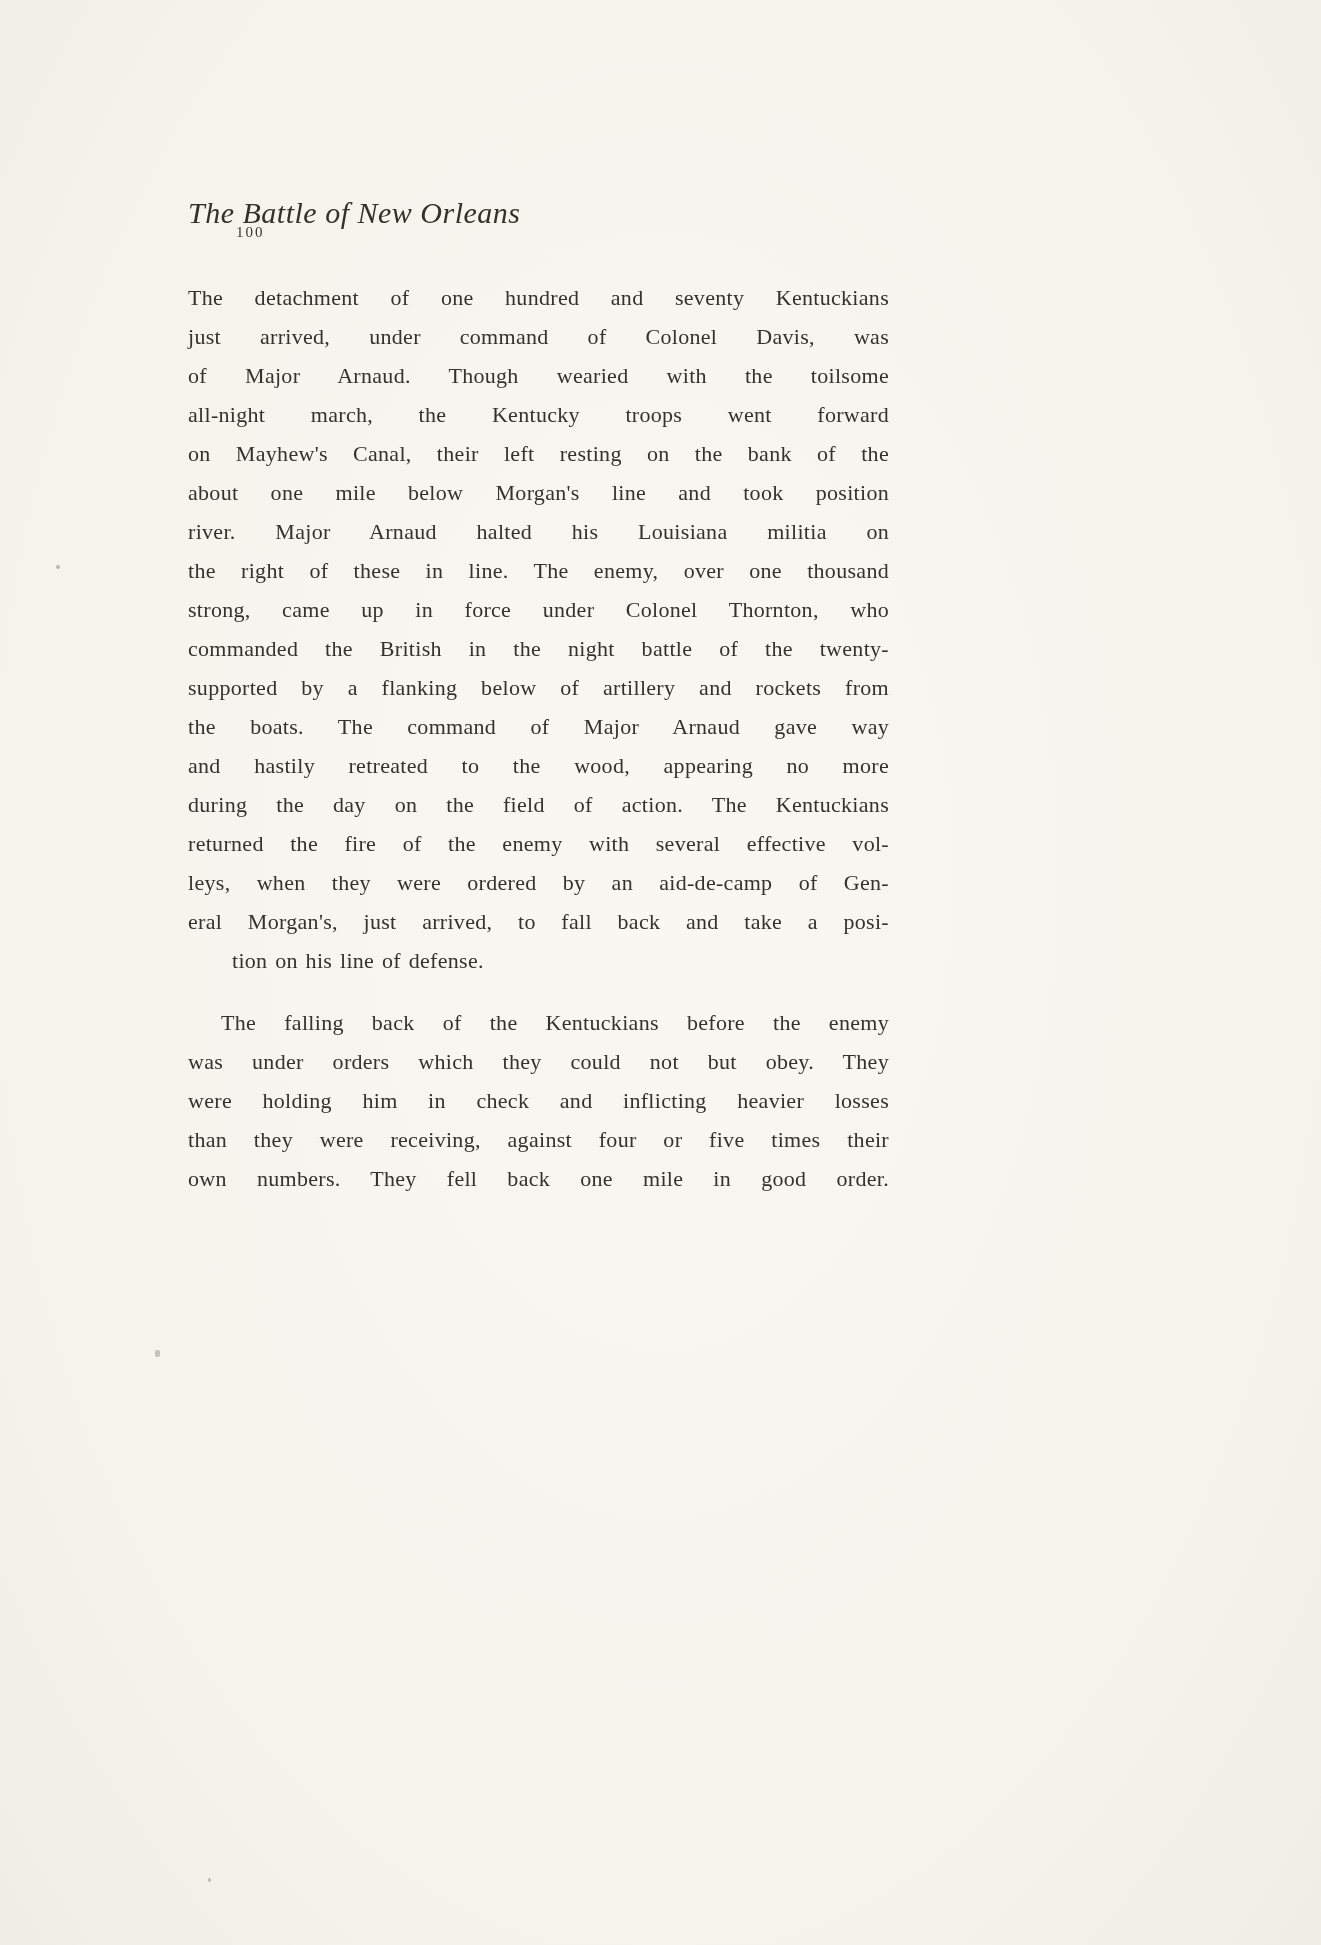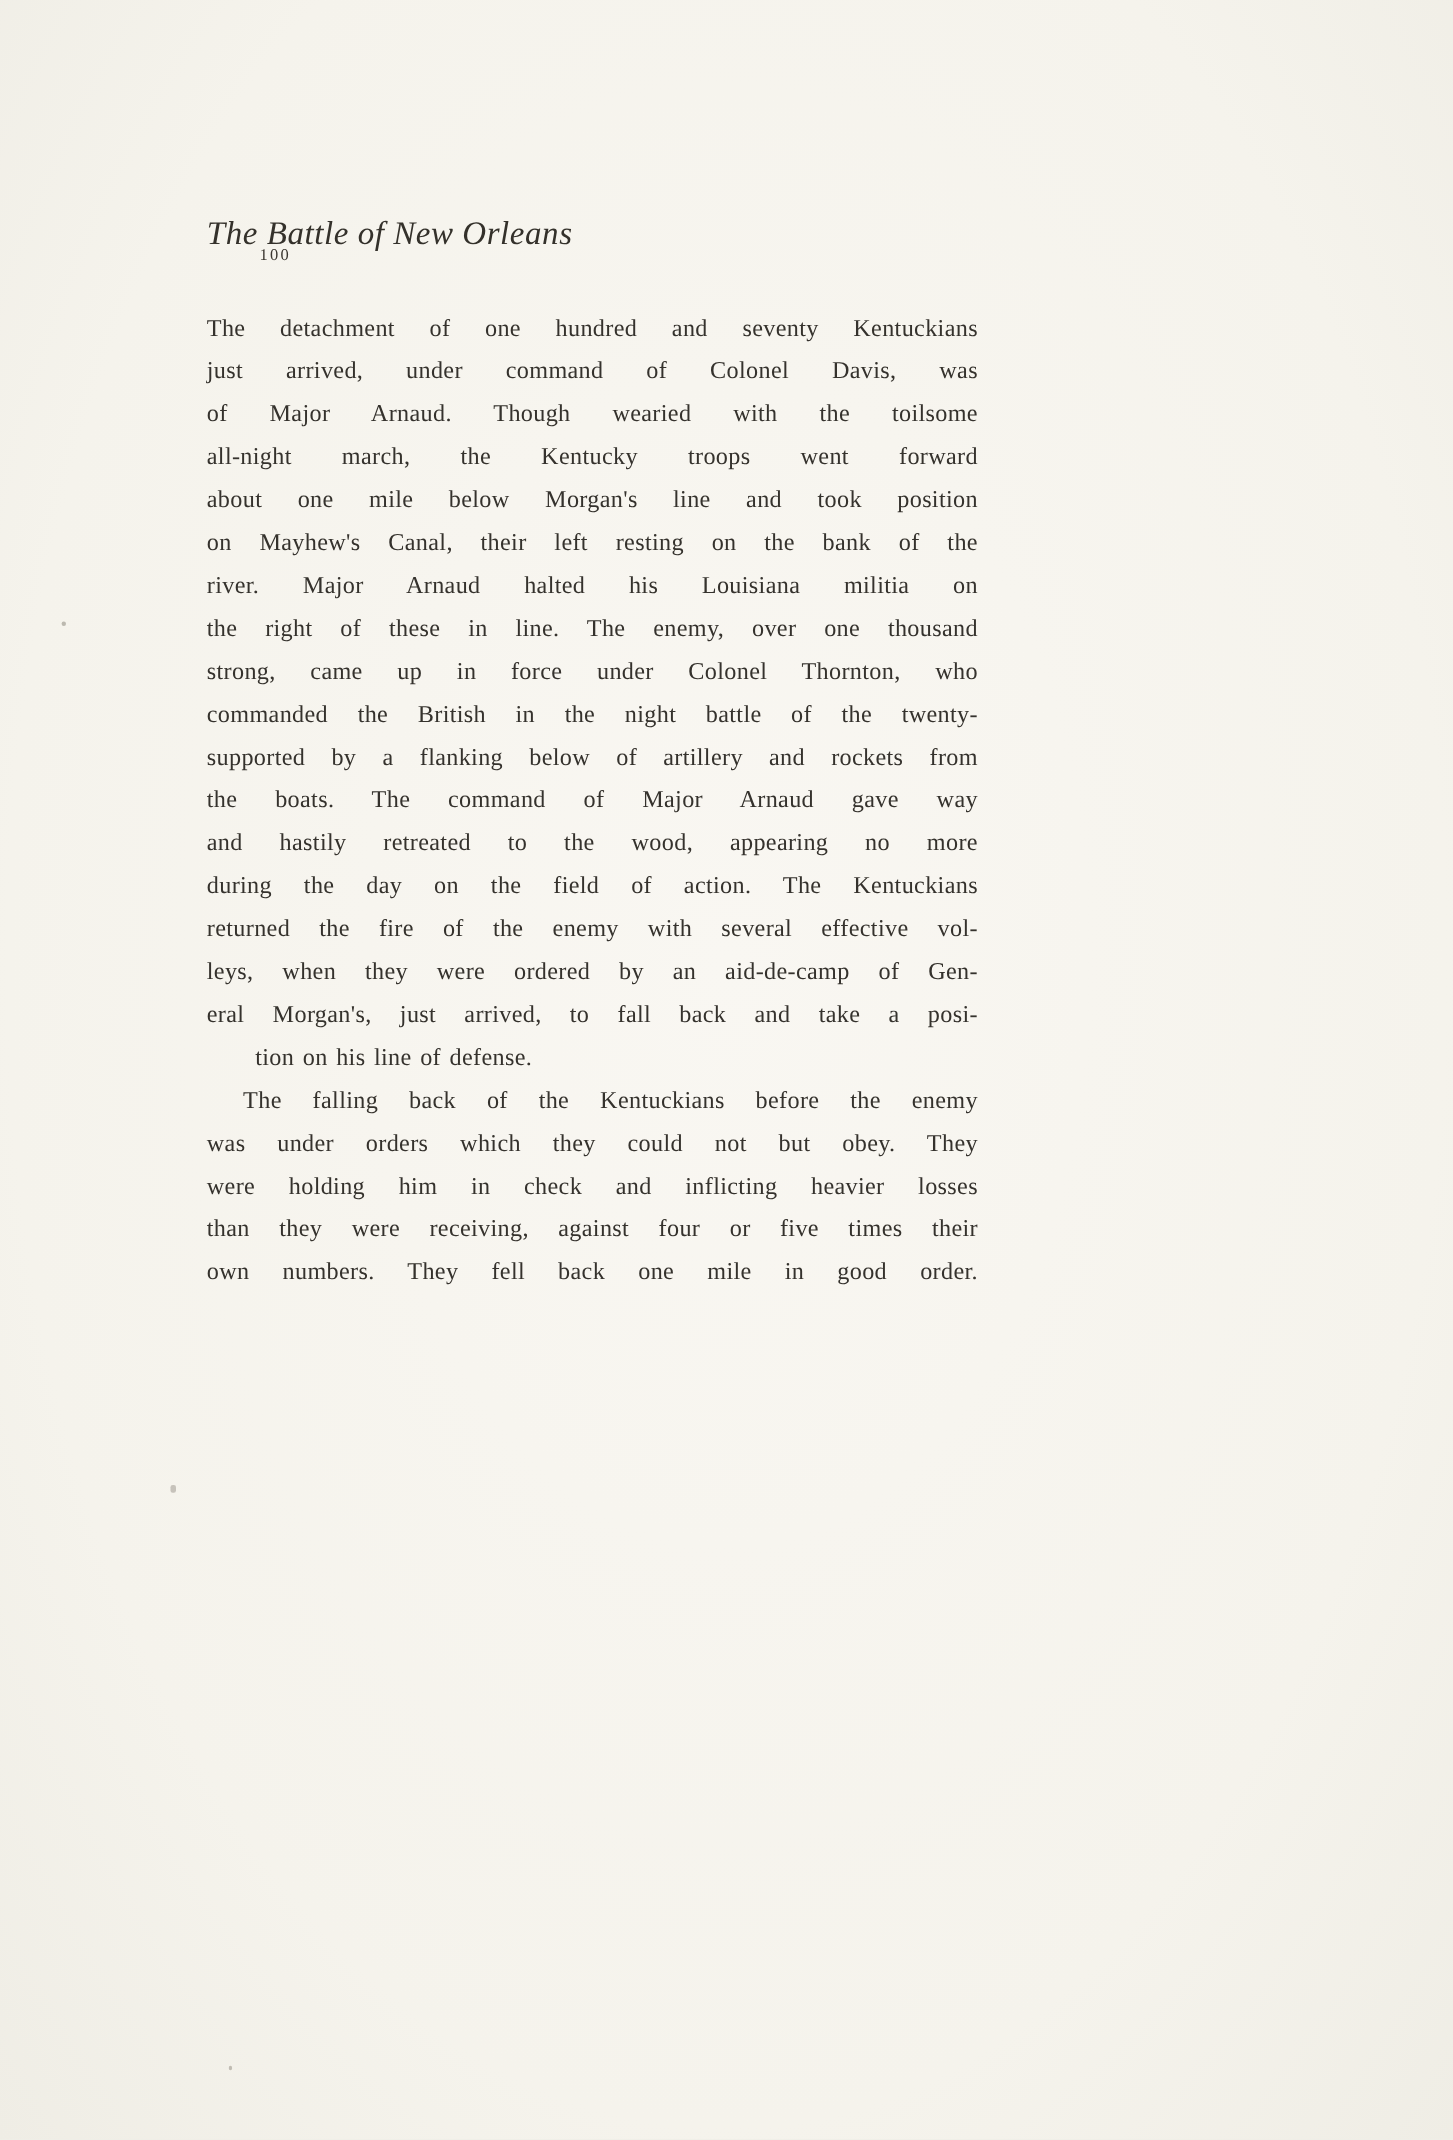--- a/index.html
+++ b/index.html
@@ -61,20 +61,21 @@
     text-align-last: justify;
     white-space: nowrap;
   }
   .line.short-last {
     text-align-last: left;
     white-space: normal;
     margin-left: 44px;
   }
   .line.indent-first {
     text-indent: 33px;
+    margin-top: 23px;
   }
   .scan-artifact {
     position: absolute;
     background: #8d887e;
     border-radius: 50%;
   }
   .artifact-1 { left: 56px;  top: 565px;  width: 4px; height: 4px; opacity: .55; }
   .artifact-2 { left: 155px; top: 1350px; width: 5px; height: 7px; opacity: .45; border-radius: 2px; }
   .artifact-3 { left: 208px; top: 1878px; width: 3px; height: 4px; opacity: .5; }
 </style>
@@ -88,22 +89,22 @@
     <div class="running-title">The Battle of New Orleans</div>
   </div>
 
   <div class="body-text">
 
     <div>
       <div class="line">The detachment of one hundred and seventy Kentuckians</div>
       <div class="line">just arrived, under command of Colonel Davis, was</div>
       <div class="line">of Major Arnaud.  Though wearied with the toilsome</div>
       <div class="line">all-night march, the Kentucky troops went forward</div>
+      <div class="line">on Mayhew's Canal, their left resting on the bank of the</div>
       <div class="line">about one mile below Morgan's line and took position</div>
-      <div class="line">on Mayhew's Canal, their left resting on the bank of the</div>
       <div class="line">river.  Major Arnaud halted his Louisiana militia on</div>
       <div class="line">the right of these in line.  The enemy, over one thousand</div>
       <div class="line">strong, came up in force under Colonel Thornton, who</div>
       <div class="line">commanded the British in the night battle of the twenty-</div>
       <div class="line">supported by a flanking below of artillery and rockets from</div>
       <div class="line">the boats.  The command of Major Arnaud gave way</div>
       <div class="line">and hastily retreated to the wood, appearing no more</div>
       <div class="line">during the day on the field of action.  The Kentuckians</div>
       <div class="line">returned the fire of the enemy with several effective vol-</div>
       <div class="line">leys, when they were ordered by an aid-de-camp of Gen-</div>

